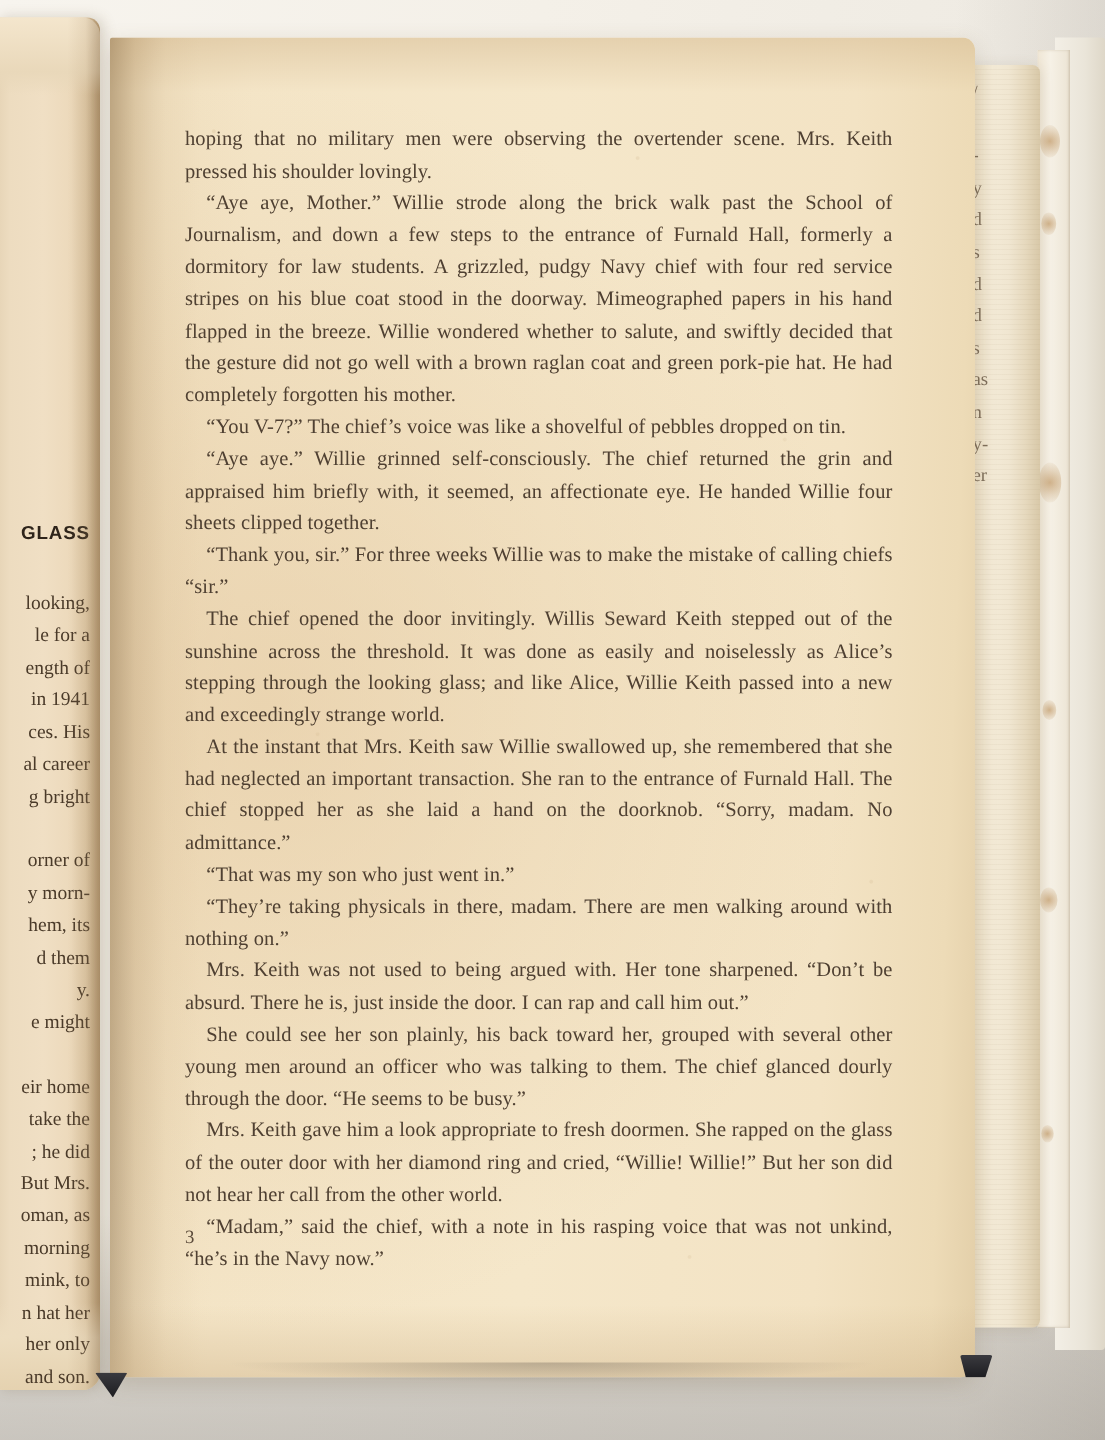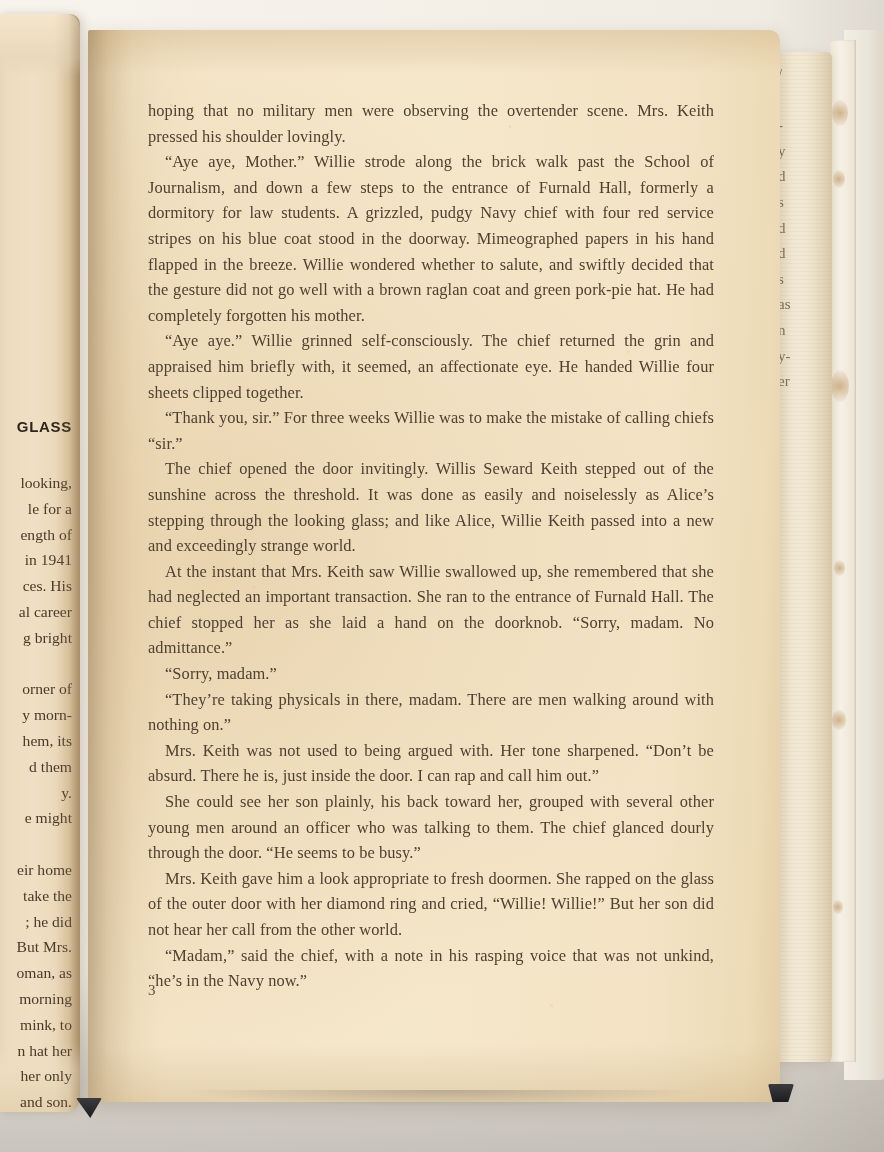--- a/index.html
+++ b/index.html
@@ -376,25 +376,26 @@
     <div class="flap-curl"></div>
   </div>
 
   <div class="page">
     <div class="page-grain"></div>
     <div class="page-top-curve"></div>
 
     <div class="column" id="body-column">
         <p class="bodytext cont">hoping that no military men were observing the overtender scene. Mrs. Keith pressed his shoulder lovingly.</p>
         <p class="bodytext indent">“Aye aye, Mother.” Willie strode along the brick walk past the School of Journalism, and down a few steps to the entrance of Furnald Hall, formerly a dormitory for law students. A grizzled, pudgy Navy chief with four red service stripes on his blue coat stood in the doorway. Mimeographed papers in his hand flapped in the breeze. Willie wondered whether to salute, and swiftly decided that the gesture did not go well with a brown raglan coat and green pork-pie hat. He had completely forgotten his mother.</p>
+        <p class="bodytext indent">“You V-7?” The chief’s voice was like a shovelful of pebbles dropped on tin.</p>
         <p class="bodytext indent">“Aye aye.” Willie grinned self-consciously. The chief returned the grin and appraised him briefly with, it seemed, an affectionate eye. He handed Willie four sheets clipped together.</p>
         <p class="bodytext indent">“Thank you, sir.” For three weeks Willie was to make the mistake of calling chiefs “sir.”</p>
         <p class="bodytext indent">The chief opened the door invitingly. Willis Seward Keith stepped out of the sunshine across the threshold. It was done as easily and noiselessly as Alice’s stepping through the looking glass; and like Alice, Willie Keith passed into a new and exceedingly strange world.</p>
         <p class="bodytext indent">At the instant that Mrs. Keith saw Willie swallowed up, she remembered that she had neglected an important transaction. She ran to the entrance of Furnald Hall. The chief stopped her as she laid a hand on the doorknob. “Sorry, madam. No admittance.”</p>
-        <p class="bodytext indent">“Sorry, madam.”</p>
+        <p class="bodytext indent">“That was my son who just went in.”</p>
         <p class="bodytext indent">“They’re taking physicals in there, madam. There are men walking around with nothing on.”</p>
         <p class="bodytext indent">Mrs. Keith was not used to being argued with. Her tone sharpened. “Don’t be absurd. There he is, just inside the door. I can rap and call him out.”</p>
         <p class="bodytext indent">She could see her son plainly, his back toward her, grouped with several other young men around an officer who was talking to them. The chief glanced dourly through the door. “He seems to be busy.”</p>
         <p class="bodytext indent">Mrs. Keith gave him a look appropriate to fresh doormen. She rapped on the glass of the outer door with her diamond ring and cried, “Willie! Willie!” But her son did not hear her call from the other world.</p>
         <p class="bodytext indent">“Madam,” said the chief, with a note in his rasping voice that was not unkind, “he’s in the Navy now.”</p>
       </div>
 
     <div class="folio">3</div>
 
     <div class="gutter-shadow"></div>

